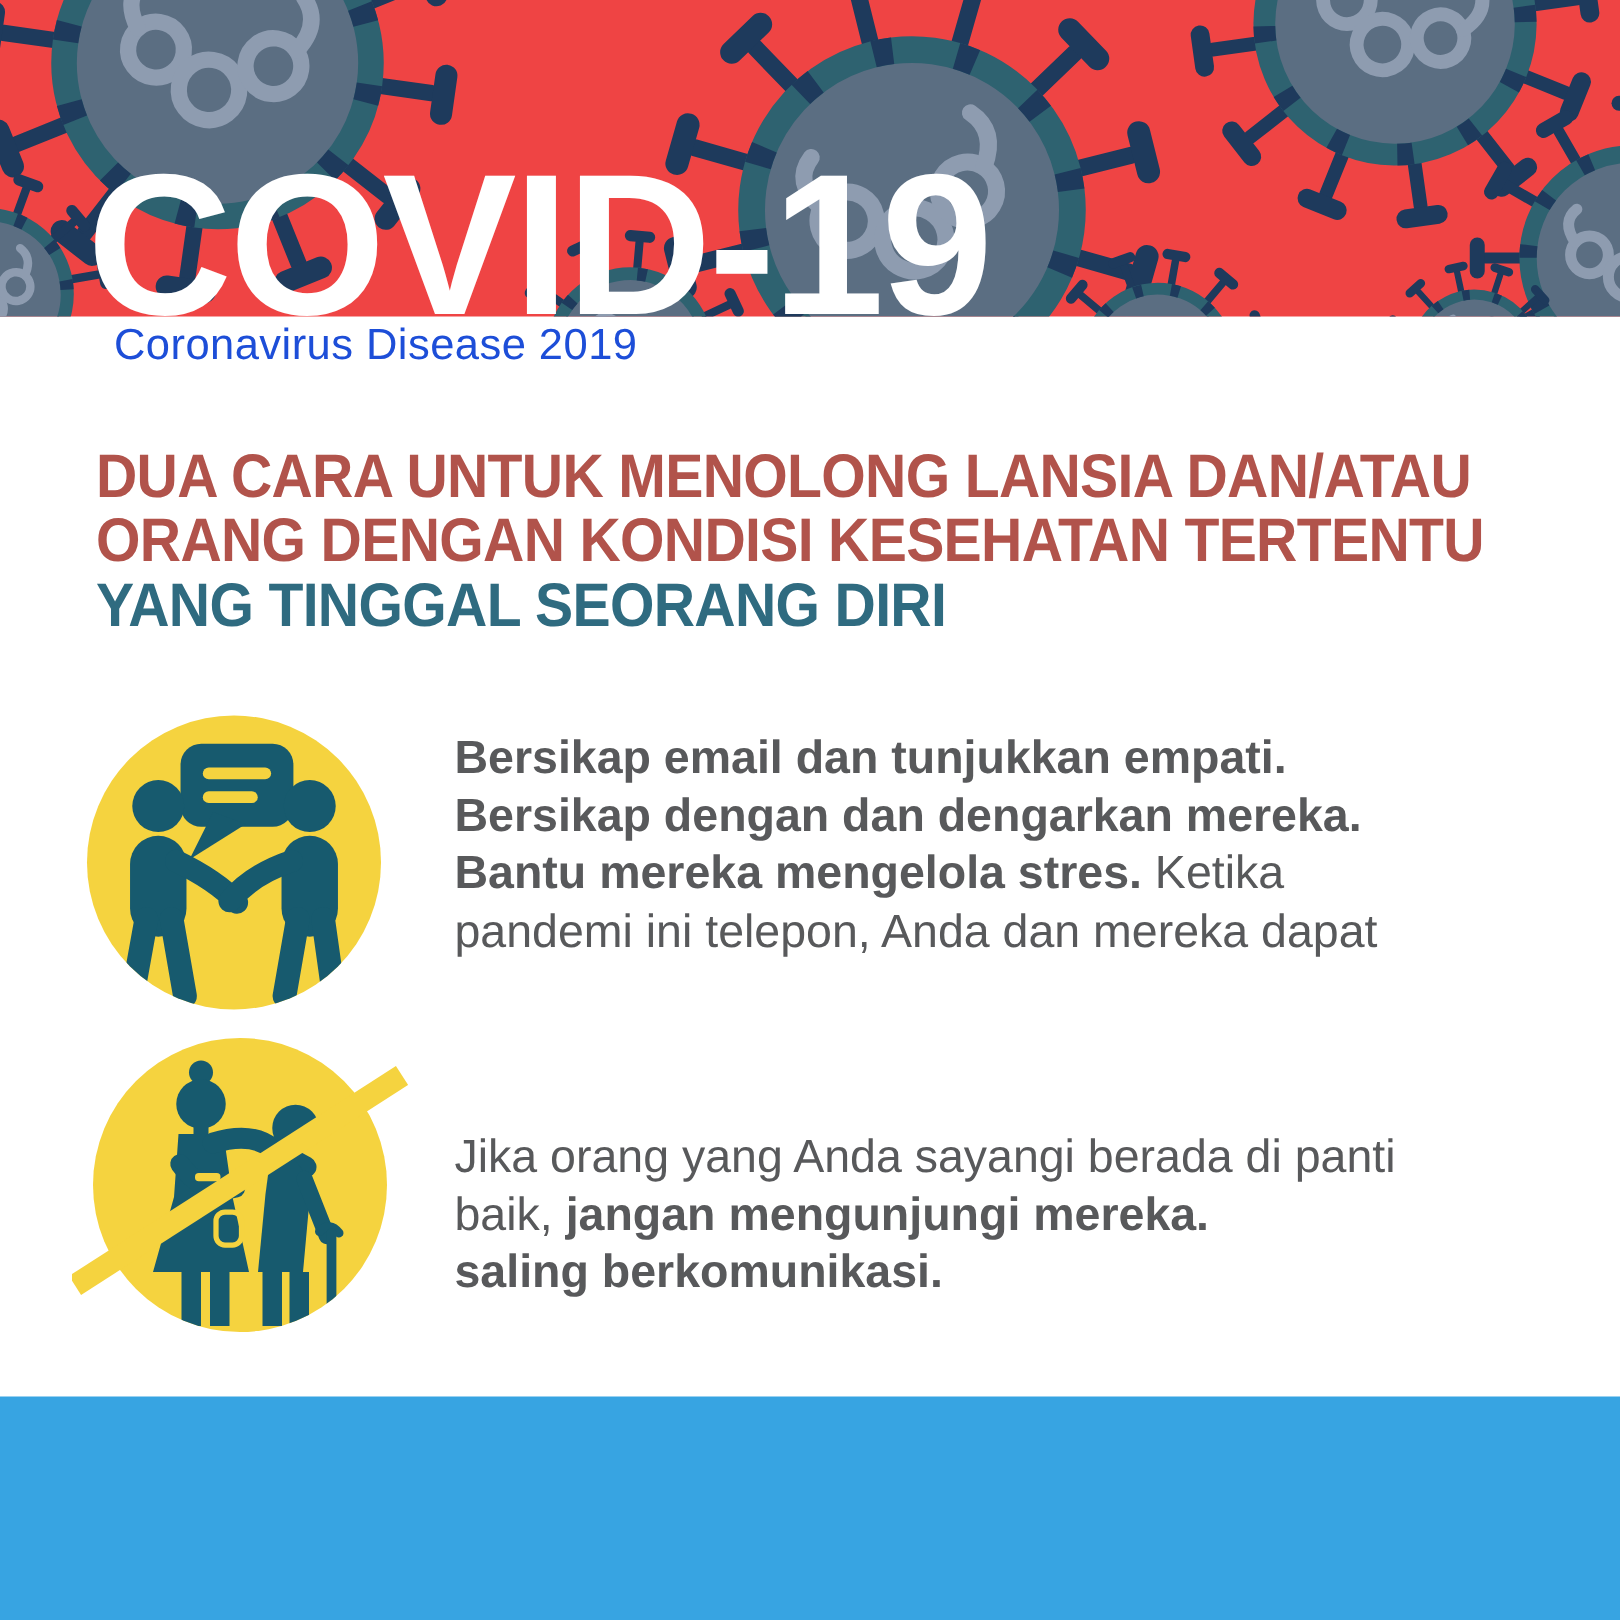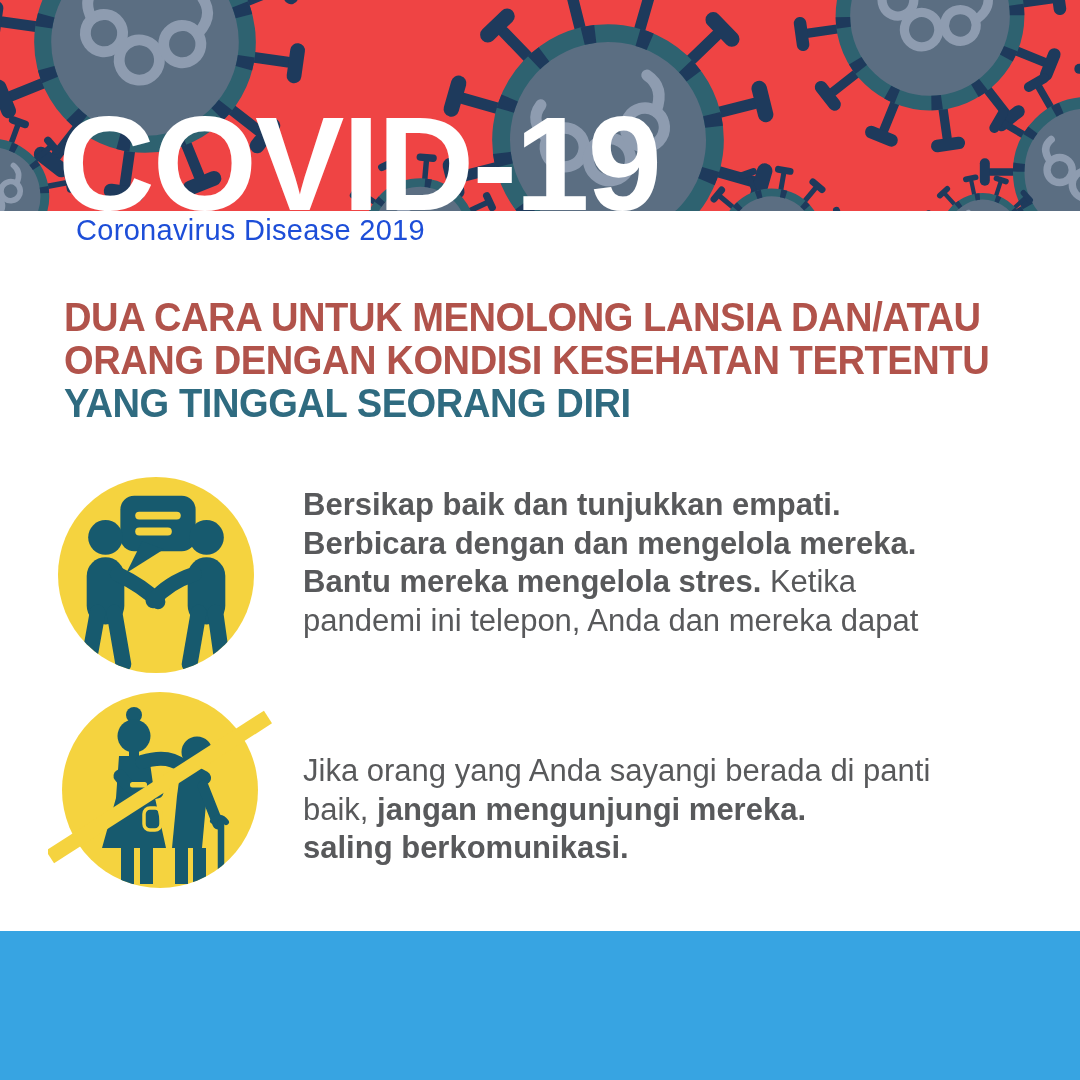--- a/index.html
+++ b/index.html
@@ -125,22 +125,22 @@
       <circle cx="151" cy="62" r="17.5" fill="#175A6E"></circle>
       <g stroke="#175A6E" fill="none" stroke-linecap="round">
         <path d="M151,101 L151,131" stroke-width="38"></path>
         <path d="M139,99 Q112,108 97,126" stroke-width="15"></path>
         <path d="M143,138 L134,190" stroke-width="16"></path>
         <path d="M160,138 L167,188" stroke-width="16"></path>
       </g>
     </g>
   </svg>
   <div class="para para-1">
-    <div class="pline"><span class="b">Bersikap baik dan tunjukkan empati.</span><span></span></div>
-    <div class="pline"><span class="b">Berbicara dengan dan mengelola mereka.</span><span></span></div>
+    <div class="pline"><span class="b">Bersikap email dan tunjukkan empati.</span><span></span></div>
+    <div class="pline"><span class="b">Bersikap dengan dan dengarkan mereka.</span><span></span></div>
     <div class="pline"><span class="b">Bantu mereka mengelola stres.</span><span> Ketika</span></div>
     <div class="pline"><span class="b"></span><span>pandemi ini telepon, Anda dan mereka dapat</span></div>
   </div>
 
   <svg class="sec-icon icon-novisit" viewBox="-12 -12 224 224">
     <defs>
         <clipPath id="clip2">
           <circle cx="100" cy="100" r="98"></circle>
         </clipPath>
       </defs>

